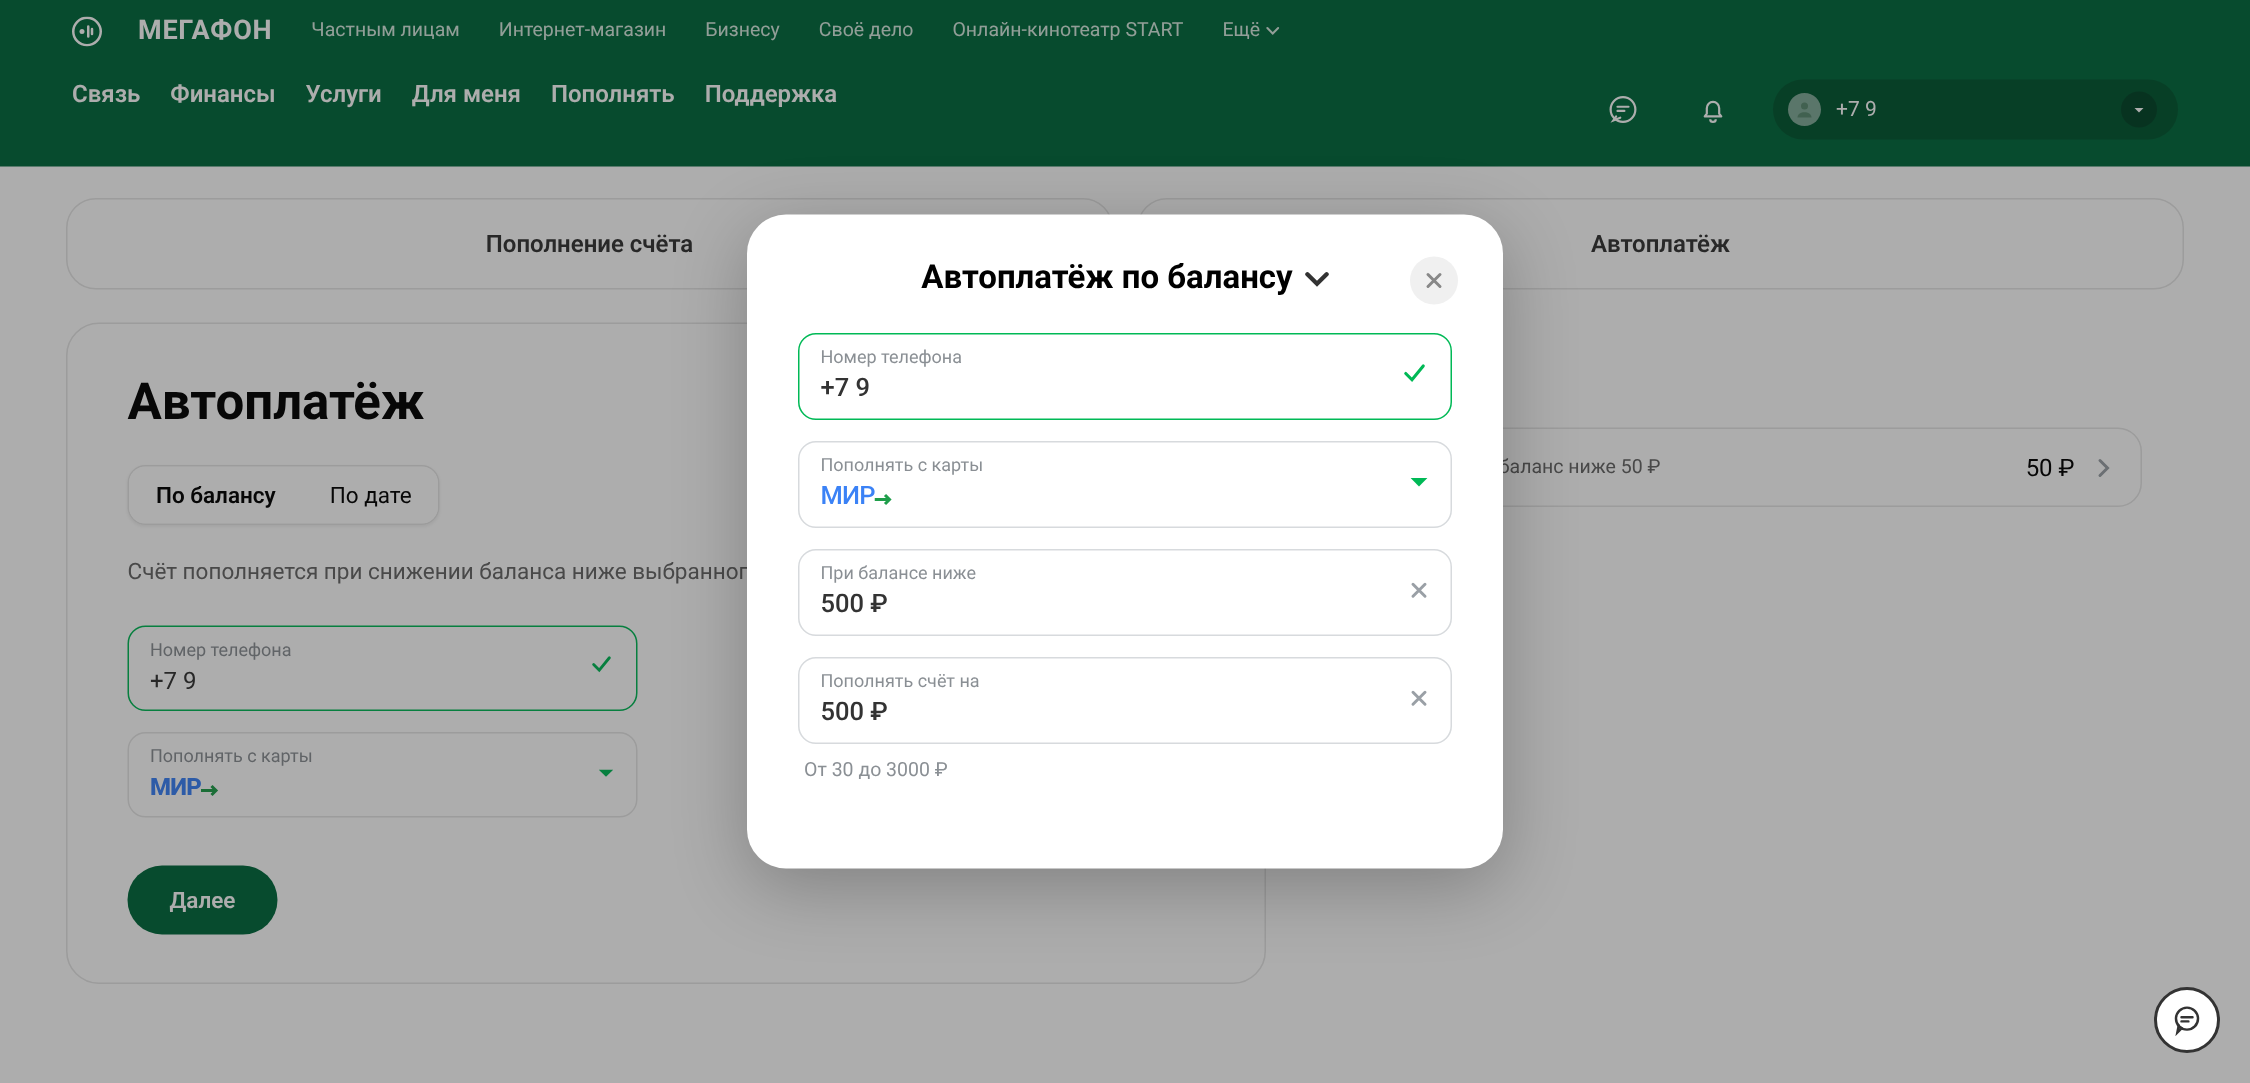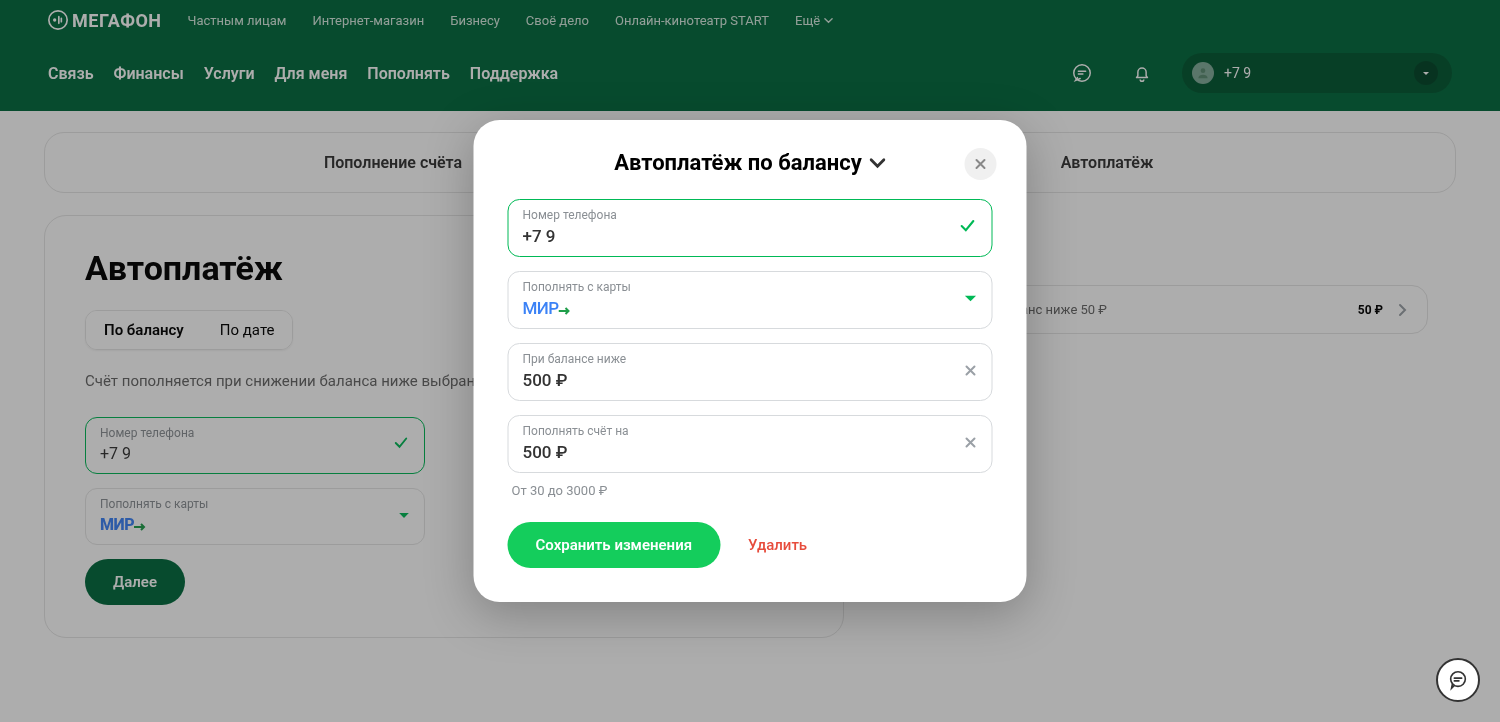--- a/index.html
+++ b/index.html
@@ -13,27 +13,27 @@
     --border-light: #e5e5e5;
     --bg-gray: #f6f6f6;
     --red: #e74c3c;
   }
   * { box-sizing: border-box; margin: 0; padding: 0; font-family: -apple-system, Segoe UI, Roboto, Arial, sans-serif; }
   body { background: #fff; width: 1500px; height: 722px; overflow: hidden; position: relative; }
 
   
   .header { background: var(--green-dark); color: #fff; }
   .top-nav { display: flex; align-items: center; padding: 10px 48px 8px; gap: 26px; font-size: 13px; }
-  .logo { display: flex; align-items: flex-start; gap: 4px; font-weight: 700; font-size: 18px; letter-spacing: 0.5px; }
+  .logo { display: flex; align-items: flex-end; gap: 24px; font-weight: 700; font-size: 18px; letter-spacing: 0.5px; }
   .logo-icon { width: 20px; height: 20px; }
   .top-link { color: #d6e9df; font-size: 13px; cursor: pointer; white-space: nowrap; }
   .top-link.more { display: flex; align-items: center; gap: 4px; }
   .chev-down { width: 9px; height: 9px; }
 
-  .main-nav { display: flex; align-items: center; padding: 14px 48px 18px; gap: 20px; }
+  .main-nav { display: flex; padding: 14px 48px 18px; gap: 20px; }
   .main-link { color: #fff; font-size: 16px; font-weight: 600; cursor: pointer; }
   .main-nav .spacer { flex: 1; }
   .icon-btn { width: 40px; height: 40px; display: flex; align-items: center; justify-content: center; cursor: pointer; color: #fff; }
   .icon-btn svg { width: 22px; height: 22px; }
   .account-pill { background: rgba(0,0,0,0.18); border-radius: 22px; display: flex; align-items: center; gap: 10px; padding: 8px 14px 8px 10px; cursor: pointer; min-width: 270px; }
   .avatar { width: 22px; height: 22px; border-radius: 50%; background: rgba(255,255,255,0.5); display:flex; align-items:center; justify-content:center;}
   .account-num { color: #fff; font-size: 14px; flex:1;}
   .account-pill .drop { width: 24px; height: 24px; border-radius:50%; background: rgba(0,0,0,0.2); display:flex; align-items:center; justify-content:center;}
 
   
@@ -47,34 +47,34 @@
   h1 { font-size: 34px; font-weight: 700; margin-bottom: 22px; }
   .seg { display: inline-flex; border: 1px solid var(--border-light); border-radius: 12px; overflow: hidden; box-shadow: 0 1px 2px rgba(0,0,0,0.06);}
   .seg-btn { padding: 10px 18px; font-size: 15px; cursor: pointer; background:#fff;}
   .seg-btn.active { font-weight: 600; }
   .help-text { color: var(--text-gray); font-size: 15px; margin: 20px 0 24px; line-height: 1.5;}
   .field { position: relative; border: 1px solid var(--border-light); border-radius: 12px; padding: 8px 14px 10px; margin-bottom: 14px; width: 340px; background:#fff;}
   .field.valid { border-color: var(--green-accent); }
   .field-label { font-size: 12px; color: var(--text-light); }
   .field-val { font-size: 16px; color: #333; margin-top: 4px; }
   .field .check, .field .caret { position:absolute; right:14px; top:50%; transform:translateY(-50%); }
-  .primary-btn { background: var(--green-dark); color:#fff; border:none; border-radius: 24px; padding: 14px 28px; font-size: 15px; font-weight: 600; cursor: pointer; }
+  .primary-btn { background: var(--green-dark); color:#fff; border:none; border-radius: 24px; padding: 14px 28px; font-size: 15px; font-weight: 600; cursor: pointer; margin-top: 18px;}
   .primary-btn.bright { background: var(--green-bright); }
   .right h2 { font-size: 20px; font-weight: 700; display:inline-block;}
   .count-badge { display:inline-flex; width:26px; height:26px; border-radius:50%; background:#e9ecef; align-items:center; justify-content:center; font-size:14px; margin-left:10px; vertical-align: 2px;}
   .ap-item { border:1px solid var(--border-light); border-radius: 16px; padding: 16px 20px; margin-top: 20px; display:flex; align-items:center; gap: 14px; cursor:pointer;}
   .ap-item .desc { flex:1; font-size: 13px; color: var(--text-gray);}
-  .ap-item .amount { font-size: 12px; font-weight:700;}
+  .ap-item .amount { font-size: 16px; font-weight:400;}
   .mir-logo { font-weight:800; letter-spacing: -0.5px;} .mir-logo .i{color:#3b82f6;} .mir-logo svg{vertical-align:-2px;}
 
   
   .scrim { position: absolute; inset: 0; background: rgba(20,20,20,0.35); }
 
   
-  .modal { position: absolute; left: 50%; top: 50%; transform: translate(-50%, -50%); width: 553px; background:#fff; border-radius: 26px; padding: 30px 34px 34px; box-shadow: 0 12px 48px rgba(0,0,0,0.25);}
+  .modal { position: absolute; left: 50%; top: 50%; transform: translate(-50%, -50%); width: 504px; background:#fff; border-radius: 26px; padding: 30px 34px 34px; box-shadow: 0 12px 48px rgba(0,0,0,0.25);}
   .modal-title-row { display:flex; align-items:center; justify-content:center; position:relative; margin-bottom: 24px;}
   .modal-title { font-size: 22px; font-weight: 700; display:flex; align-items:center; gap: 8px; cursor:pointer;}
   .close-btn { position:absolute; right: -4px; top: -2px; width:32px; height:32px; border-radius:50%; background:#f0f0f0; display:flex; align-items:center; justify-content:center; cursor:pointer; color:#888;}
   .m-field { position: relative; border: 1px solid #d7dadd; border-radius: 12px; padding: 8px 44px 10px 14px; margin-bottom: 14px; background:#fff;}
   .m-field.valid { border-color: var(--green-accent); }
   .m-field-label { font-size: 12px; color: var(--text-light); }
   .m-field-val { font-size: 17px; color: #333; margin-top: 4px; font-weight:500;}
   .m-field .trail { position:absolute; right:14px; top:50%; transform:translateY(-50%); color:#9aa0a6; cursor:pointer;}
   .hint { font-size: 13px; color: var(--text-light); margin: -4px 0 24px 4px;}
   .modal-actions { display:flex; align-items:center; gap: 28px; }
@@ -237,24 +237,20 @@
   <div class="m-field">
     <div class="m-field-label">Пополнять счёт на</div>
     <div class="m-field-val">500 ₽</div>
     <span class="trail"><svg width="14" height="14" viewBox="0 0 14 14">
           <path d="M3 3l8 8M11 3l-8 8" stroke="#9aa0a6" stroke-width="2" stroke-linecap="round"></path>
         </svg></span>
   </div>
 
   <div class="hint">От 30 до 3000 ₽</div>
 
-  <div class="modal-actions">
-    <button class="primary-btn bright" style="margin-top:0;">Сохранить изменения</button>
-    <span class="del-link">Удалить</span>
-  </div>
 </div>
 
 <div class="chat-fab">
   <svg width="22" height="22" viewBox="0 0 24 24" fill="none">
       <circle cx="12" cy="11" r="8" stroke="#333" stroke-width="1.8"></circle>
       <path d="M8 18l-3 3 1-5" stroke="#333" stroke-width="1.8" fill="none" stroke-linecap="round"></path>
       <path d="M8 10h8M8 13h5" stroke="#333" stroke-width="1.8" stroke-linecap="round"></path>
     </svg>
 </div>
 

